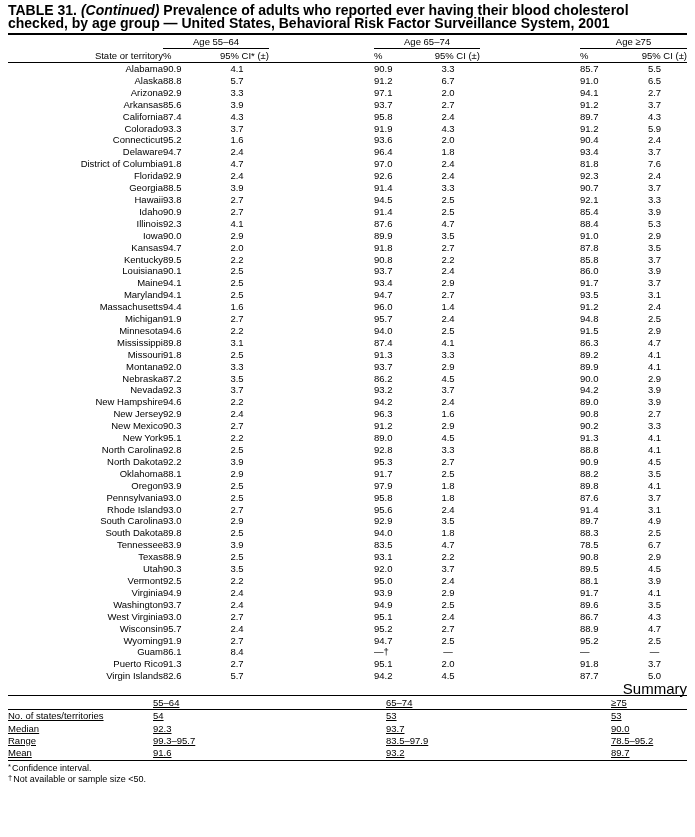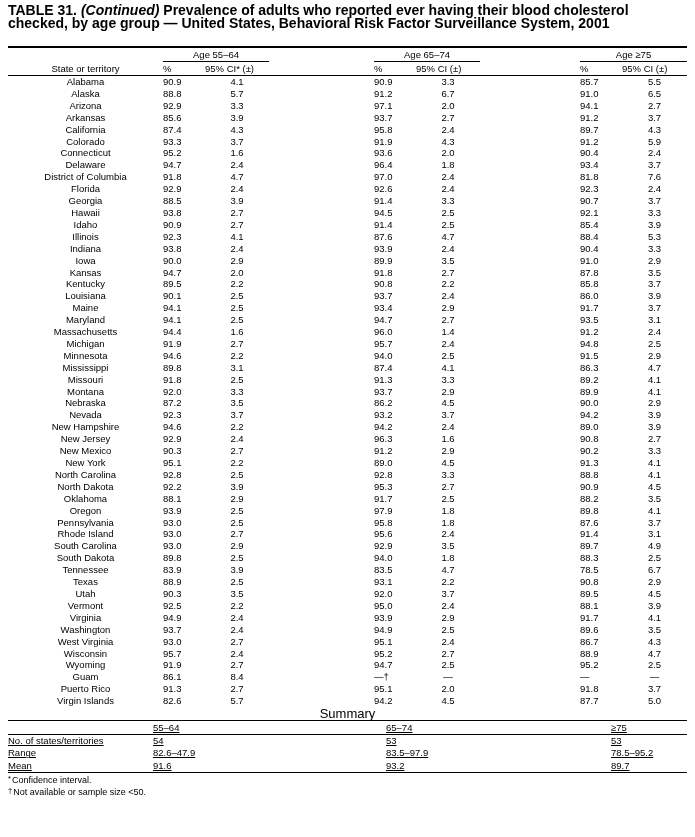--- a/index.html
+++ b/index.html
@@ -16,51 +16,51 @@
     font-size: 14px;
     line-height: 13px;
     font-weight: bold;
   }
   .title .cont { font-style: italic; }
 
   table.main {
     width: 679px;
     border-collapse: collapse;
     table-layout: fixed;
-    margin-top: 16px;
+    margin-top: 3px;
     border-top: 2px solid #000;
   }
   table.main td {
     font-size: 9.5px;
     line-height: 11.9px;
     height: 11.9px;
     padding: 0;
     vertical-align: bottom;
     white-space: nowrap;
     overflow: hidden;
   }
   tr.group-row td { height: 13px; }
   tr.group-row td.grp {
     text-align: center;
     border-bottom: 1px solid #000;
   }
   tr.sub-row td {
     height: 13px;
     border-bottom: 1px solid #000;
   }
-  td.state { padding-right: 2px; text-align: center; }
+  td.state { padding-right: 2px; text-align: right; }
   td.pct   { padding-left: 2px; text-align: left; }
   td.ci    { text-align: center; }
-  td.ci-h  { text-align: left; }
+  td.ci-h  { text-align: right; }
   td.pct-h { padding-left: 2px; text-align: left; }
 
   .summary-title {
     width: 679px;
-    text-align: center;
-    font-size: 13px;
+    text-align: right;
+    font-size: 15px;
     line-height: 13px;
   }
   table.sum {
     width: 679px;
     border-collapse: collapse;
     table-layout: fixed;
     border-bottom: 1px solid #000;
     text-decoration: underline;
   }
   table.sum td {
@@ -275,31 +275,20 @@
           <td class="pct">92.3</td>
           <td class="ci">4.1</td>
           <td class="sp"></td>
           <td class="pct">87.6</td>
           <td class="ci">4.7</td>
           <td class="sp"></td>
           <td class="pct">88.4</td>
           <td class="ci">5.3</td>
         </tr>
         <tr>
-          <td class="state">Indiana</td>
-          <td class="pct">93.8</td>
-          <td class="ci">2.4</td>
-          <td class="sp"></td>
-          <td class="pct">93.9</td>
-          <td class="ci">2.4</td>
-          <td class="sp"></td>
-          <td class="pct">90.4</td>
-          <td class="ci">3.3</td>
-        </tr>
-        <tr>
           <td class="state">Iowa</td>
           <td class="pct">90.0</td>
           <td class="ci">2.9</td>
           <td class="sp"></td>
           <td class="pct">89.9</td>
           <td class="ci">3.5</td>
           <td class="sp"></td>
           <td class="pct">91.0</td>
           <td class="ci">2.9</td>
         </tr>
@@ -731,22 +720,28 @@
       </tr>
     </thead>
     <tbody>
         <tr>
           <td>No. of states/territories</td>
           <td>54</td>
           <td>53</td>
           <td>53</td>
         </tr>
         <tr>
+          <td>Median</td>
+          <td>92.3</td>
+          <td>93.7</td>
+          <td>90.0</td>
+        </tr>
+        <tr>
           <td>Range</td>
-          <td>82.6–47.9</td>
+          <td>99.3–95.7</td>
           <td>83.5–97.9</td>
           <td>78.5–95.2</td>
         </tr>
         <tr>
           <td>Mean</td>
           <td>91.6</td>
           <td>93.2</td>
           <td>89.7</td>
         </tr>
       </tbody>

